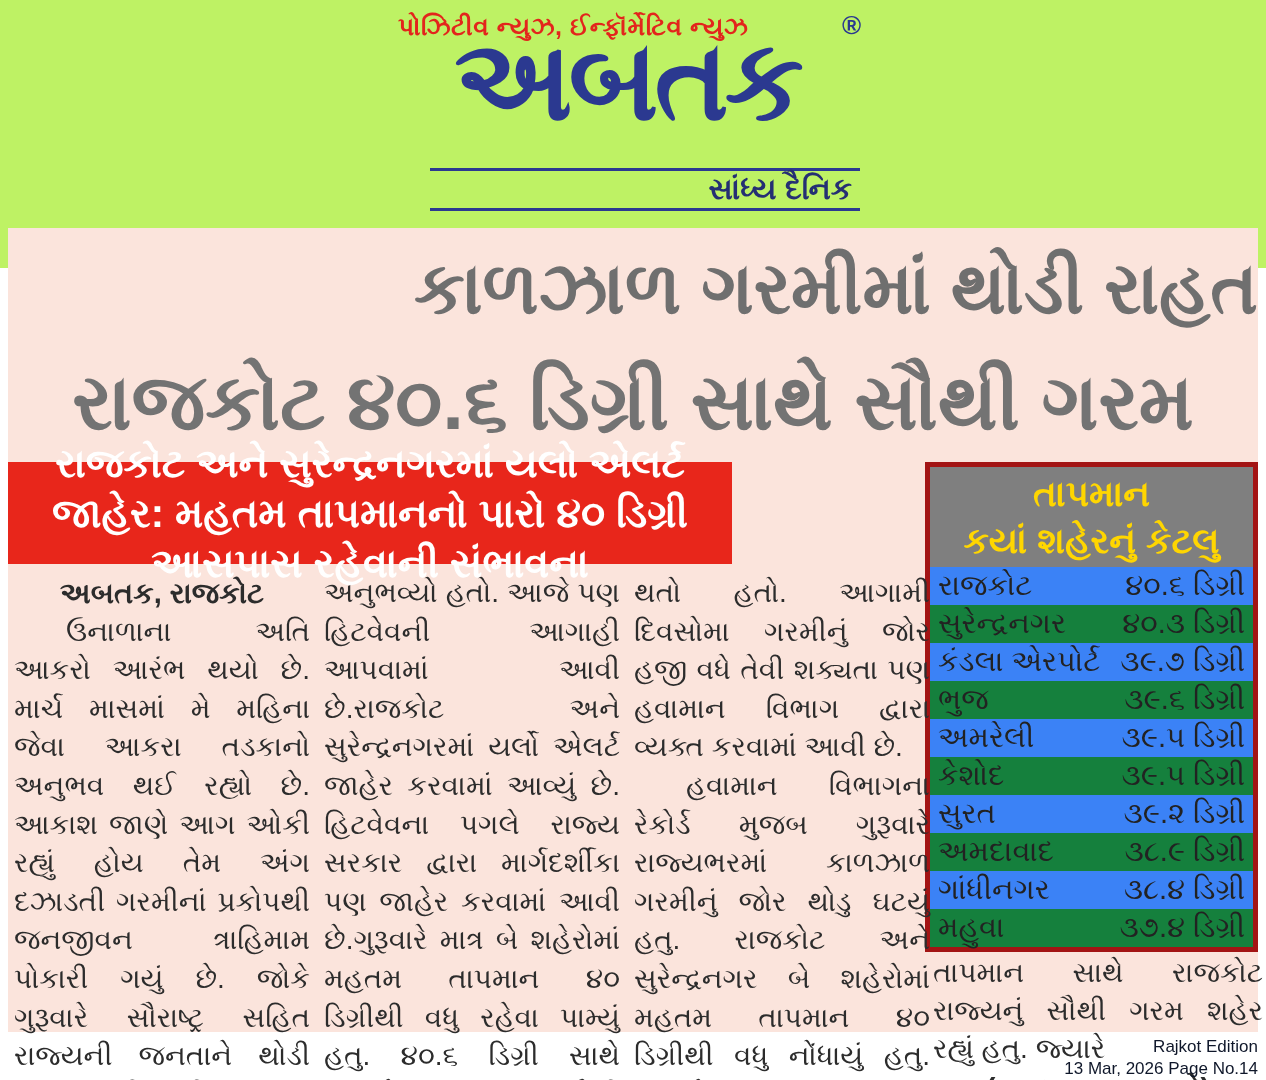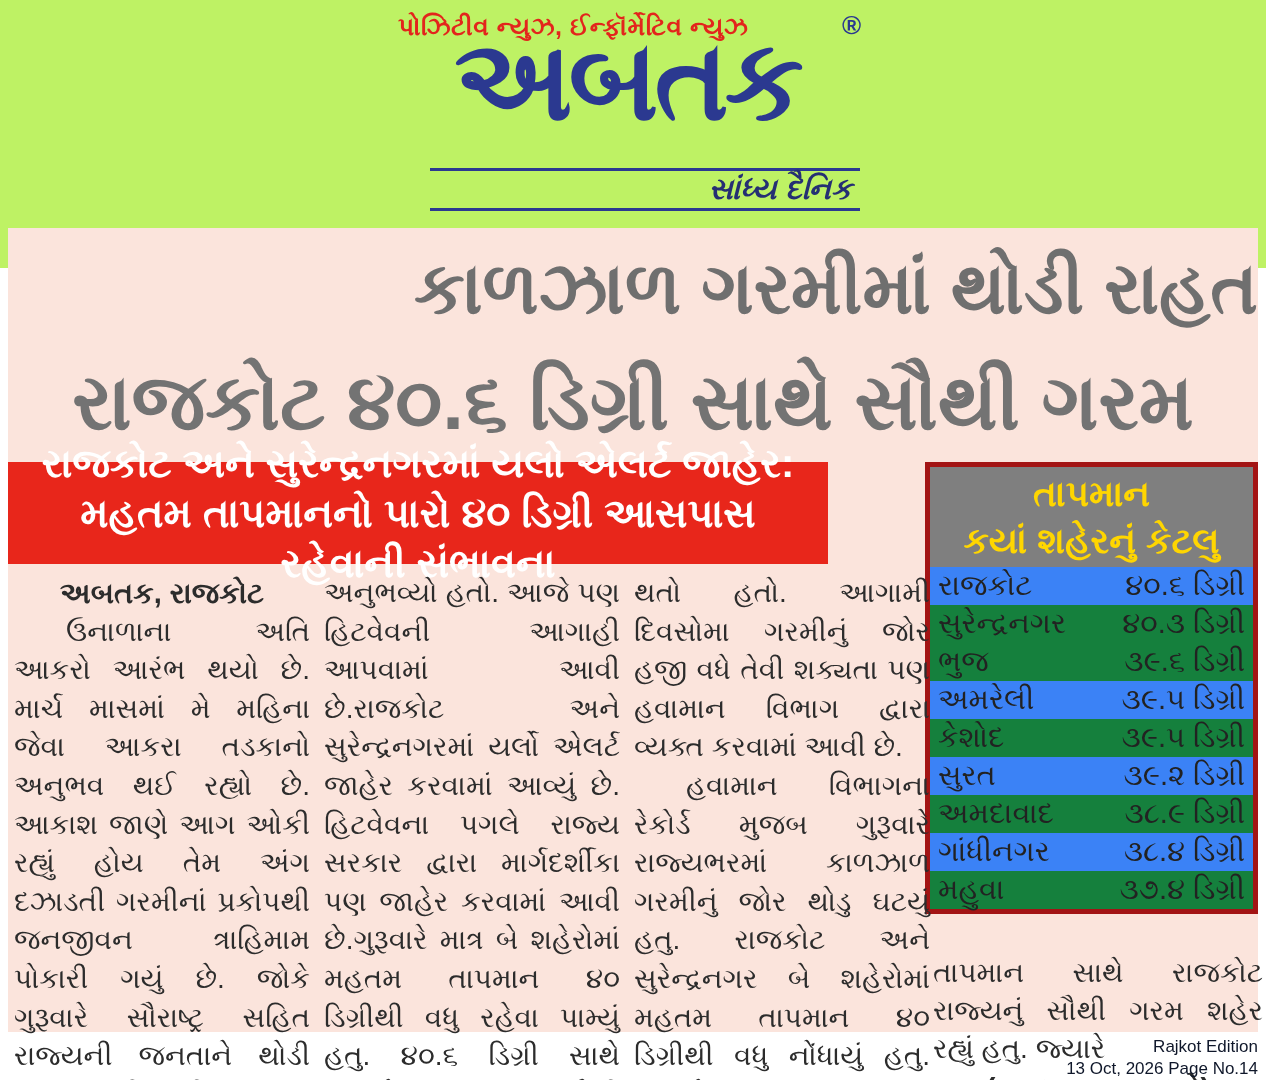--- a/index.html
+++ b/index.html
@@ -9,28 +9,28 @@
   }
   
   .masthead{position:absolute;top:0;left:0;width:100%;height:268px;background:#bef264;}
   .tagline{position:absolute;top:12px;left:398px;font-size:25px;font-weight:bold;color:#e3251c;letter-spacing:.5px;}
   .logo{position:absolute;top:22px;left:392px;width:470px;text-align:center;
         font-size:112px;line-height:118px;font-weight:900;color:#2b3990;letter-spacing:-4px;}
   .reg-mark{position:absolute;top:10px;left:842px;font-size:26px;color:#2b3990;font-weight:bold;}
   .subtitle-box{position:absolute;top:168px;left:430px;width:430px;
         border-top:3px solid #2b3990;border-bottom:3px solid #2b3990;
         text-align:right;padding:1px 8px 1px 0;box-sizing:border-box;}
-  .subtitle-box span{font-size:30px;font-weight:bold;color:#252f73;font-style:italic;}
+  .subtitle-box span{font-size:30px;font-weight:bold;color:#252f73;}
   
   .article{position:absolute;left:8px;top:228px;width:1250px;height:804px;background:#fbe4dc;}
   .h1{position:absolute;top:10px;left:0;width:100%;text-align:right;
       font-size:72px;line-height:100px;font-weight:bold;color:#6f6f6f;}
   .h2{position:absolute;top:122px;left:0;width:100%;text-align:center;
       font-size:78px;line-height:104px;font-weight:bold;color:#737373;}
-  .banner{position:absolute;left:0;top:234px;width:820px;height:102px;background:#e8261b;
+  .banner{position:absolute;left:0;top:234px;width:724px;height:102px;background:#e8261b;
       box-sizing:border-box;padding:1px 6px;display:flex;align-items:center;justify-content:center;}
   .banner span{color:#ffffff;font-weight:bold;font-size:40px;line-height:50px;text-align:center;}
   
   .temp-table{position:absolute;left:917px;top:234px;width:333px;box-sizing:border-box;
       border:5px solid #a31414;background:#e4e4e4;}
   .tt-head{background:#7f7f7f;color:#ffd600;font-weight:bold;font-size:36px;
       line-height:47px;text-align:center;padding:3px 0;}
   .tt-row{display:flex;justify-content:space-between;align-items:center;
       height:38px;font-size:29px;color:#222;padding:0 8px;font-weight:500;}
   .tt-row.pink{background:#3b82f6;}
@@ -77,20 +77,24 @@
         <div>કયાં શહેરનું કેટલુ</div>
       </div>
       <div class="tt-row pink">
         <span>રાજકોટ</span>
         <span>૪૦.૬ ડિગ્રી</span>
       </div>
       <div class="tt-row gray">
         <span>સુરેન્દ્રનગર</span>
         <span>૪૦.૩ ડિગ્રી</span>
       </div>
+      <div class="tt-row pink">
+        <span>કંડલા એરપોર્ટ</span>
+        <span>૩૯.૭ ડિગ્રી</span>
+      </div>
       <div class="tt-row gray">
         <span>ભુજ</span>
         <span>૩૯.૬ ડિગ્રી</span>
       </div>
       <div class="tt-row pink">
         <span>અમરેલી</span>
         <span>૩૯.૫ ડિગ્રી</span>
       </div>
       <div class="tt-row gray">
         <span>કેશોદ</span>
@@ -129,16 +133,16 @@
     </div>
 
     <div class="continuation">
       <div>તાપમાન સાથે રાજકોટ રાજ્યનું સૌથી ગરમ શહેર રહ્યું હતુ. જ્યારે</div>
       <div class="jump">(અનુ. આઠમા પાને)</div>
     </div>
   </div>
 
   <div class="footer">
     <div>Rajkot Edition</div>
-    <div>13 Oct, 2026 Page No.14</div>
+    <div>13 Mar, 2026 Page No.14</div>
   </div>
 
 </div>
 
 </body></html>

